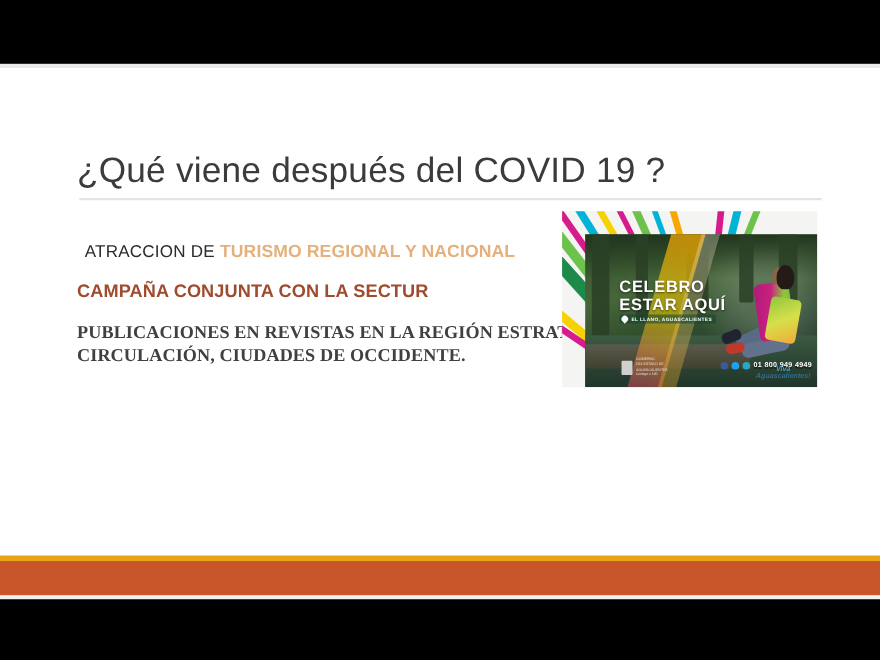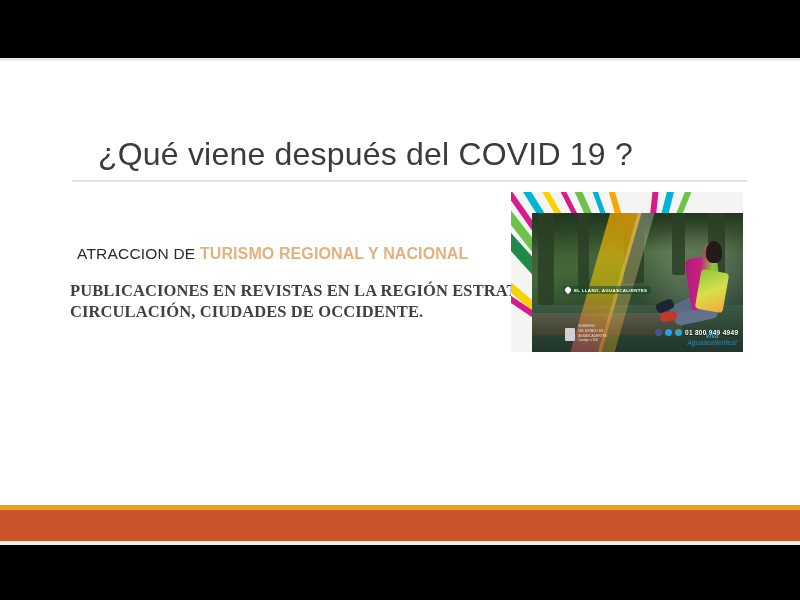--- a/index.html
+++ b/index.html
@@ -16,30 +16,29 @@
   .edge-line-bottom{position:absolute;left:0;top:541px;width:800px;height:4px;background:#f2f0ee;}
 
   
   .slide{position:absolute;left:0;top:61px;width:800px;height:480px;background:#ffffff;}
 
   
   .title{
     position:absolute;left:70px;top:75px;width:690px;
     font-size:32px;font-weight:400;color:#3b3b3b;letter-spacing:.2px;
     white-space:nowrap;
-    margin-left:28px;
   }
   .title-rule{
     position:absolute;left:72px;top:119px;width:675px;height:2px;background:#e3e3e3;
   }
 
   
   .body-block{position:absolute;left:70px;top:160px;width:620px;}
   .line{margin:0 0 16px 0;line-height:1.18;}
-  .l-first{font-size:15.5px;font-weight:400;color:#2b2b2b;padding-left:7px;letter-spacing:.2px;margin-top:24px;}
+  .l-first{font-size:15.5px;font-weight:400;color:#2b2b2b;padding-left:7px;letter-spacing:.2px;}
   .hl{color:#e4b07c;font-weight:700;font-size:16px;letter-spacing:.1px;}
   .l-bold{font-size:16.5px;font-weight:700;color:#9e4b2e;letter-spacing:.1px;}
   .l-para{font-size:16.5px;font-weight:700;color:#404040;letter-spacing:.1px;line-height:1.28;width:612px;font-family:Liberation Serif, serif;}
 
   
   .band-gold{position:absolute;left:0;top:444px;width:800px;height:5px;background:#e8a317;}
   .band-orange{position:absolute;left:0;top:449px;width:800px;height:31px;background:#c8562a;}
 
   
   .ad{
@@ -181,20 +180,21 @@
 
   <div class="slide">
 
     <div class="title">¿Qué viene después del COVID 19 ?</div>
     <div class="title-rule"></div>
 
     <div class="body-block">
 
       <p class="line l-first"><span>ATRACCION DE </span><span class="hl">TURISMO REGIONAL Y NACIONAL</span></p>
 
+      <p class="line l-bold">CAMPAÑA CONJUNTA CON LA SECTUR</p>
 
 
 
       <p class="line l-para">PUBLICACIONES EN REVISTAS EN LA REGIÓN ESTRATÉGICA, DE FÁCIL CIRCULACIÓN, CIUDADES DE OCCIDENTE.</p>
 
     </div>
 
     <div class="ad">
 
       <div class="ad-ribbons">
@@ -231,20 +231,24 @@
           <div class="fig-shoe2"></div>
           <div class="fig-torso"></div>
           <div class="fig-shawl"></div>
           <div class="fig-head"></div>
           <div class="fig-hair"></div>
         </div>
 
         <div class="ad-overlay"></div>
         <div class="ad-overlay2"></div>
 
+        <div class="ad-head">
+          <div>CELEBRO</div>
+          <div>ESTAR AQUÍ</div>
+        </div>
 
         <div class="ad-loc">
           <span class="pin"></span>
           <span class="ad-loc-text">EL LLANO, AGUASCALIENTES</span>
         </div>
 
         <div class="ad-seal">
           <span class="seal-mark"></span>
           <span class="seal-lines">
             <span>GOBIERNO</span>

